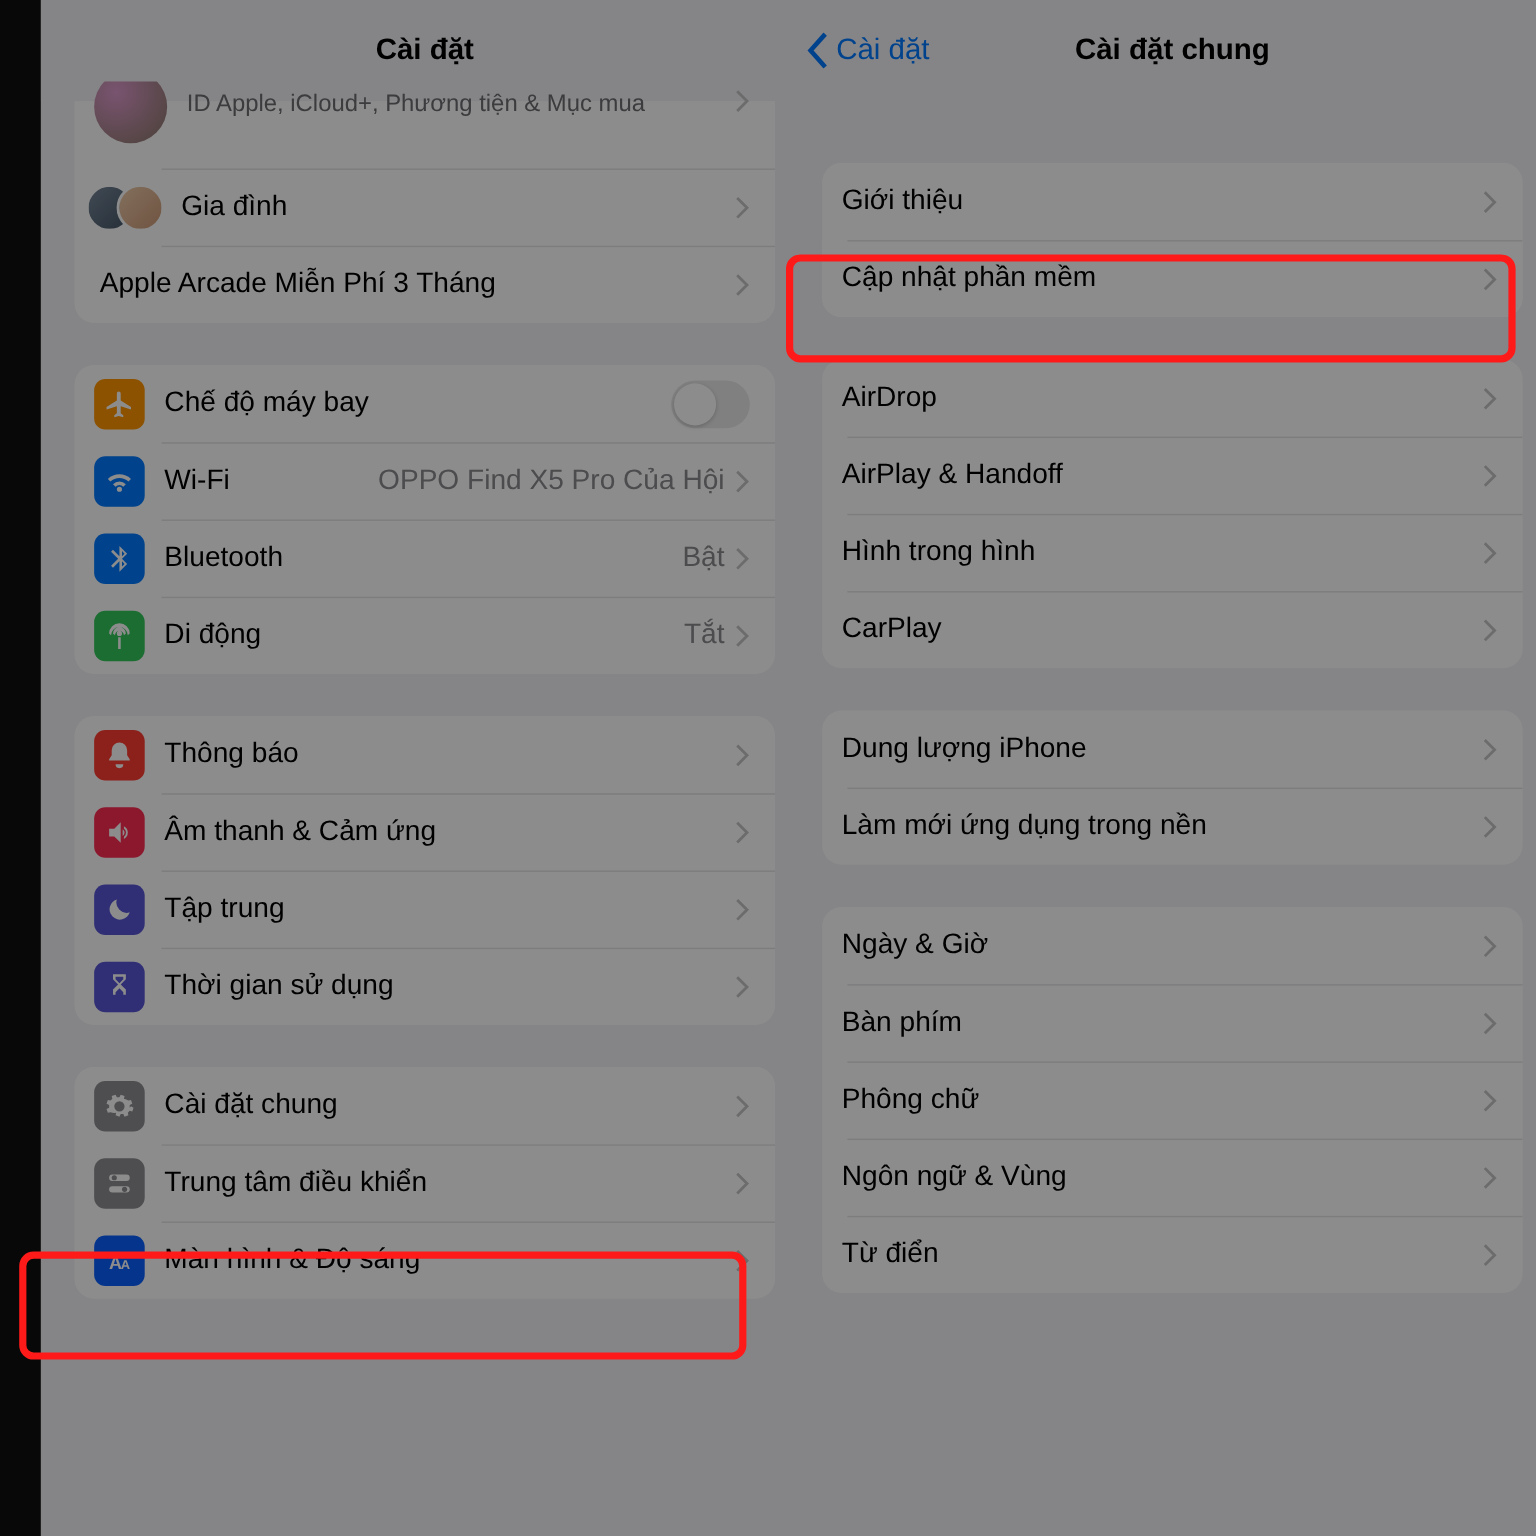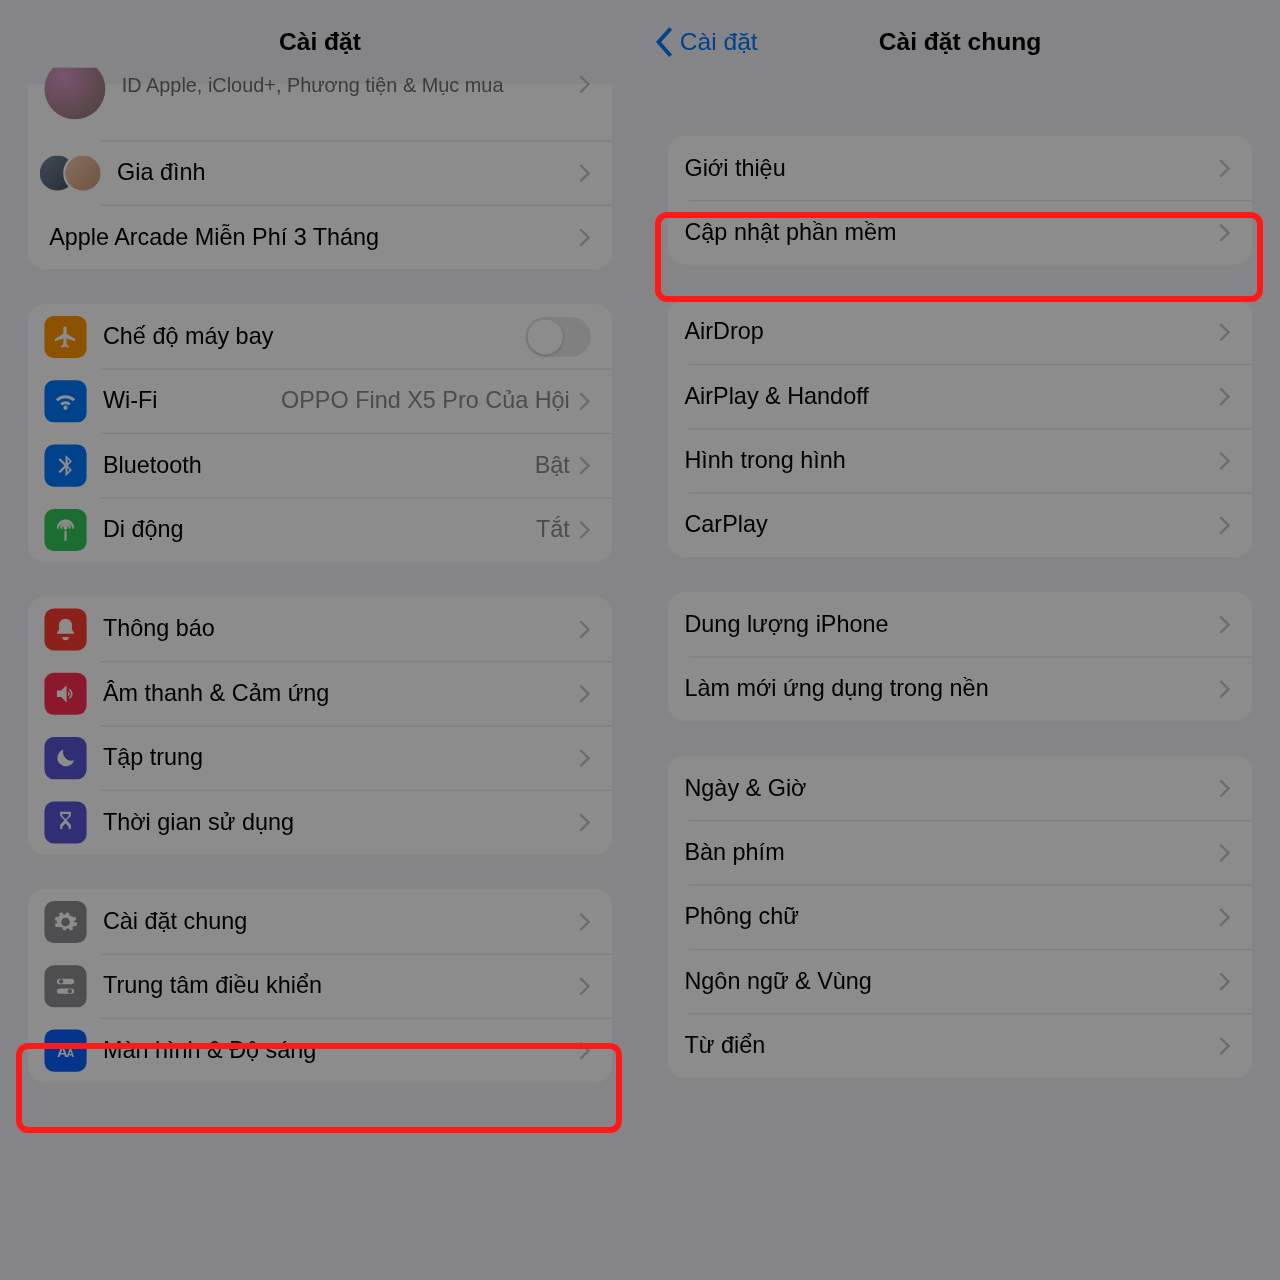--- a/index.html
+++ b/index.html
@@ -1,17 +1,17 @@
 <!DOCTYPE html>
 <html><head>
 <meta charset="utf-8">
 <style>
   * { box-sizing: border-box; margin: 0; padding: 0; font-family: -apple-system, "Helvetica Neue", Arial, sans-serif; }
   body { width: 1280px; height: 1280px; overflow: hidden; background: #0f0f10; }
-  .wrap { position: relative; width: 1280px; height: 1280px; display: flex; }
+  .wrap { position: relative; width: 1280px; height: 1280px; display: flex; padding-left: 34px; }
   .pane { width: 640px; height: 1280px; background: #f2f2f7; overflow: hidden; position: relative; transform: scale(1.17); transform-origin: top left; }
   .pane-inner { width: 547px; }
   .overlay { position: absolute; inset: 0; background: rgba(0,0,0,0.45); pointer-events: none; z-index: 5; }
   .header { height: 72px; display: flex; align-items: center; justify-content: center; position: relative; background: #f2f2f7; }
   .header .title { font-size: 21px; font-weight: 600; }
   .header .back { position: absolute; left: 12px; display: flex; align-items: center; color: #007aff; font-size: 21px; }
   .header .back svg { width: 18px; height: 26px; }
   .section { background: #fff; border-radius: 14px; margin: 30px 24px 0 24px; overflow: hidden; }
   .section.first-left { margin-top: -14px; border-top-left-radius: 0; border-top-right-radius: 0; }
   .row { display: flex; align-items: center; height: 55px; padding: 0 18px 0 14px; position: relative; }

